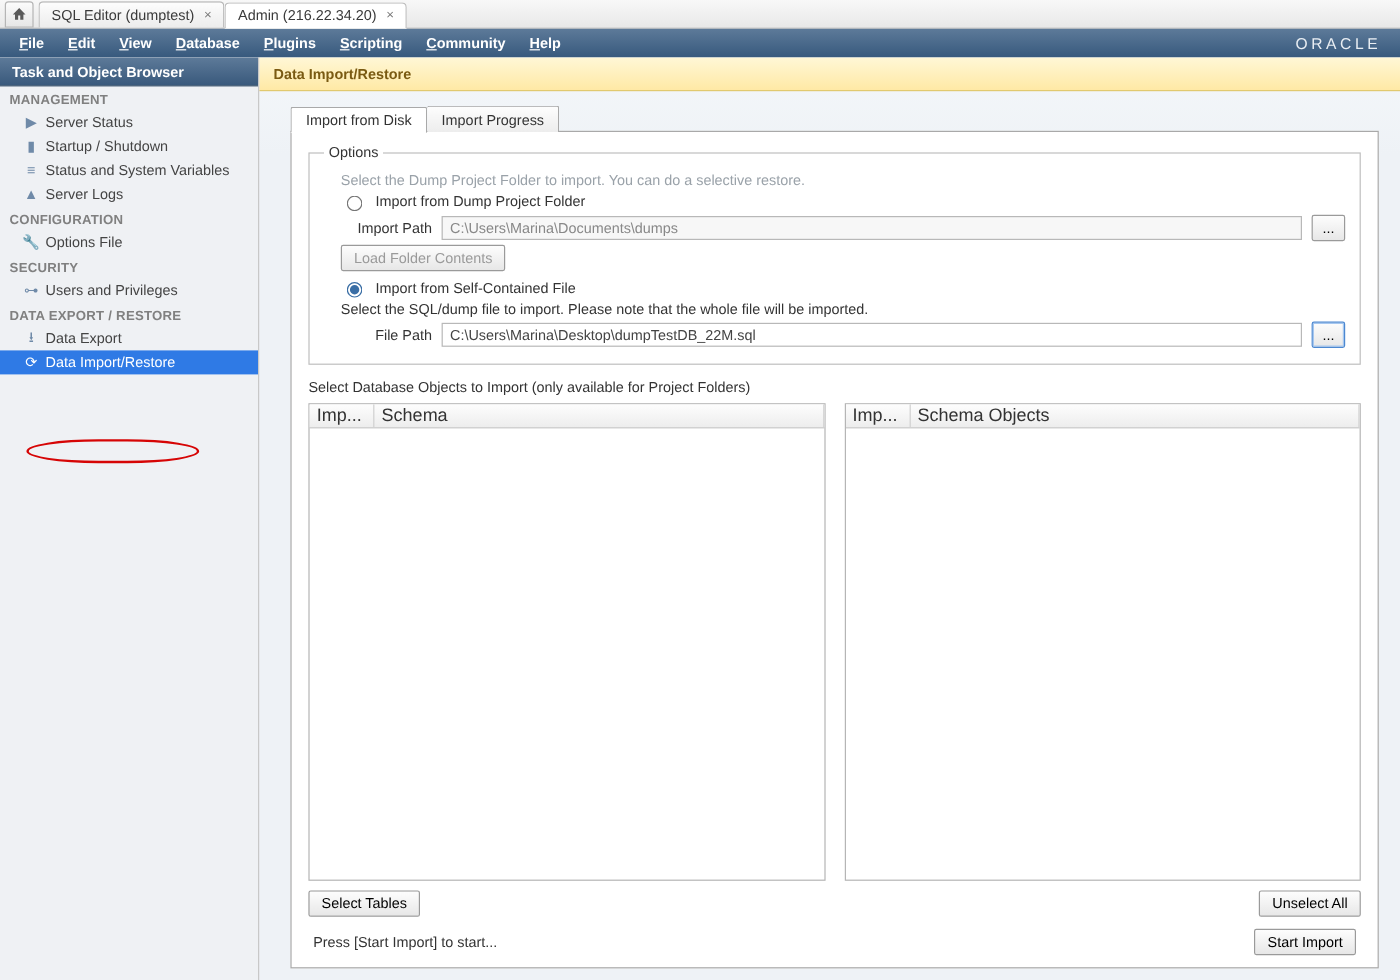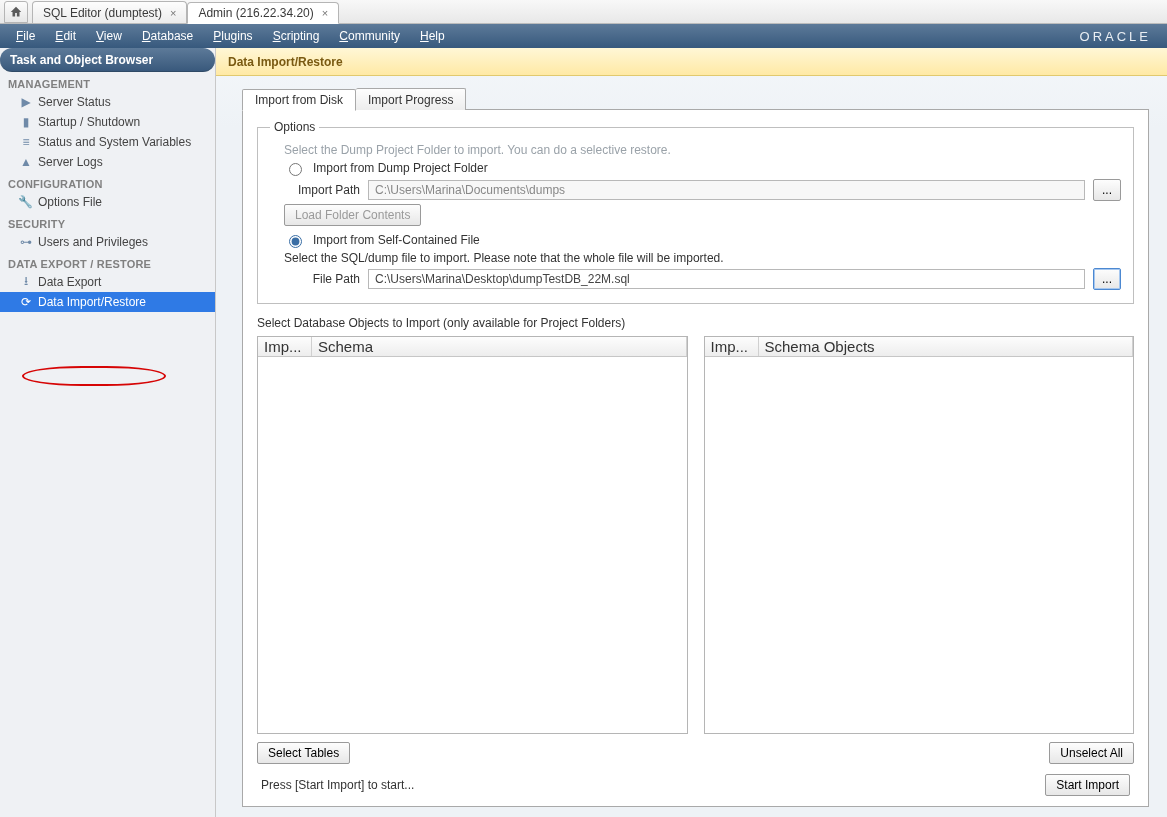--- a/index.html
+++ b/index.html
@@ -57,21 +57,21 @@
   .menu-bar {
     height: 24px;
     background: linear-gradient(#5d7a99, #37597d);
     display: flex;
     align-items: center;
     padding: 0 6px;
     color: #fff;
     font-size: 12px;
     justify-content: space-between;
   }
-  .menu-left { display:flex; }
+  .menu-left { display:flex;font-weight:bold; }
   .menu-item {
     padding: 0 10px;
     line-height: 24px;
     cursor: pointer;
   }
   .menu-item .ul { text-decoration: underline; }
   .oracle-logo {
     font-family: Arial, sans-serif;
     letter-spacing: 3px;
     font-weight: 300;
@@ -95,21 +95,20 @@
   }
   .sidebar-header {
     height: 24px;
     background: linear-gradient(#5d7a99, #39597c);
     color:#fff;
     font-weight: bold;
     font-size:12px;
     display:flex; align-items:center;
     padding-left:10px;
     border-bottom:1px solid #2f4a66;
-    border-radius:12px;
   }
   .section-title {
     padding: 6px 8px 2px 8px;
     font-size:11px;
     color:#808080;
     font-weight: bold;
     letter-spacing: .2px;
   }
   .side-item {
     display:flex; align-items:center;

